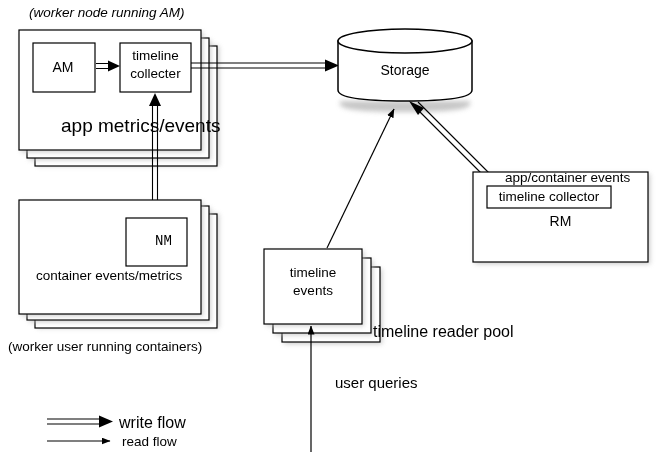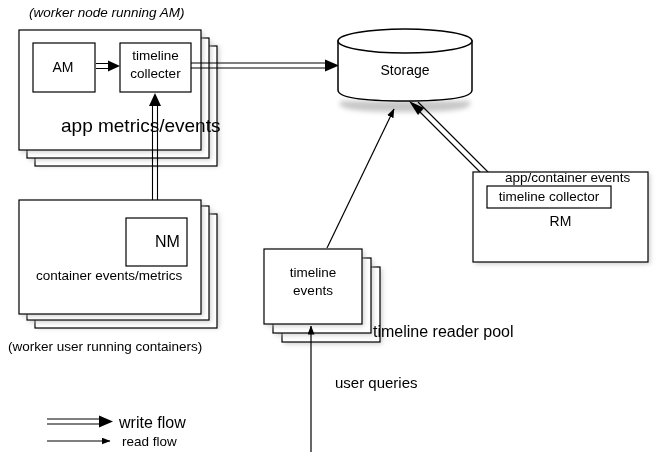--- a/index.html
+++ b/index.html
@@ -121,21 +121,21 @@
 
   <div class="txt" style="left:29px;top:5px;font-size:13.5px;font-style:italic;">(worker node running AM)</div>
 
   <div class="c" style="left:33px;top:59px;width:60px;font-size:14px;">AM</div>
 
   <div class="c" style="left:120px;top:48px;width:71px;font-size:13.5px;">timeline</div>
   <div class="c" style="left:120px;top:66px;width:71px;font-size:13.5px;">collecter</div>
 
   <div class="txt" style="left:29px;top:115px;font-size:19px;margin-left:32px;">app metrics/events</div>
 
-  <div class="c" style="left:126px;top:233px;width:83px;font-size:16px;">NM</div>
+  <div class="c" style="left:126px;top:233px;width:75px;font-size:14px;font-family:Liberation Mono, monospace;">NM</div>
 
   <div class="txt" style="left:36px;top:268px;font-size:13.5px;">container events/metrics</div>
 
   <div class="txt" style="left:8px;top:339px;font-size:13.5px;">(worker user running containers)</div>
 
   <div class="c" style="left:338px;top:62px;width:134px;font-size:14px;">Storage</div>
 
   <div class="txt" style="left:505px;top:152px;font-size:13.5px;margin-top:18px;">app/container events</div>
 
   <div class="c" style="left:487px;top:189px;width:124px;font-size:13.5px;">timeline collector</div>

